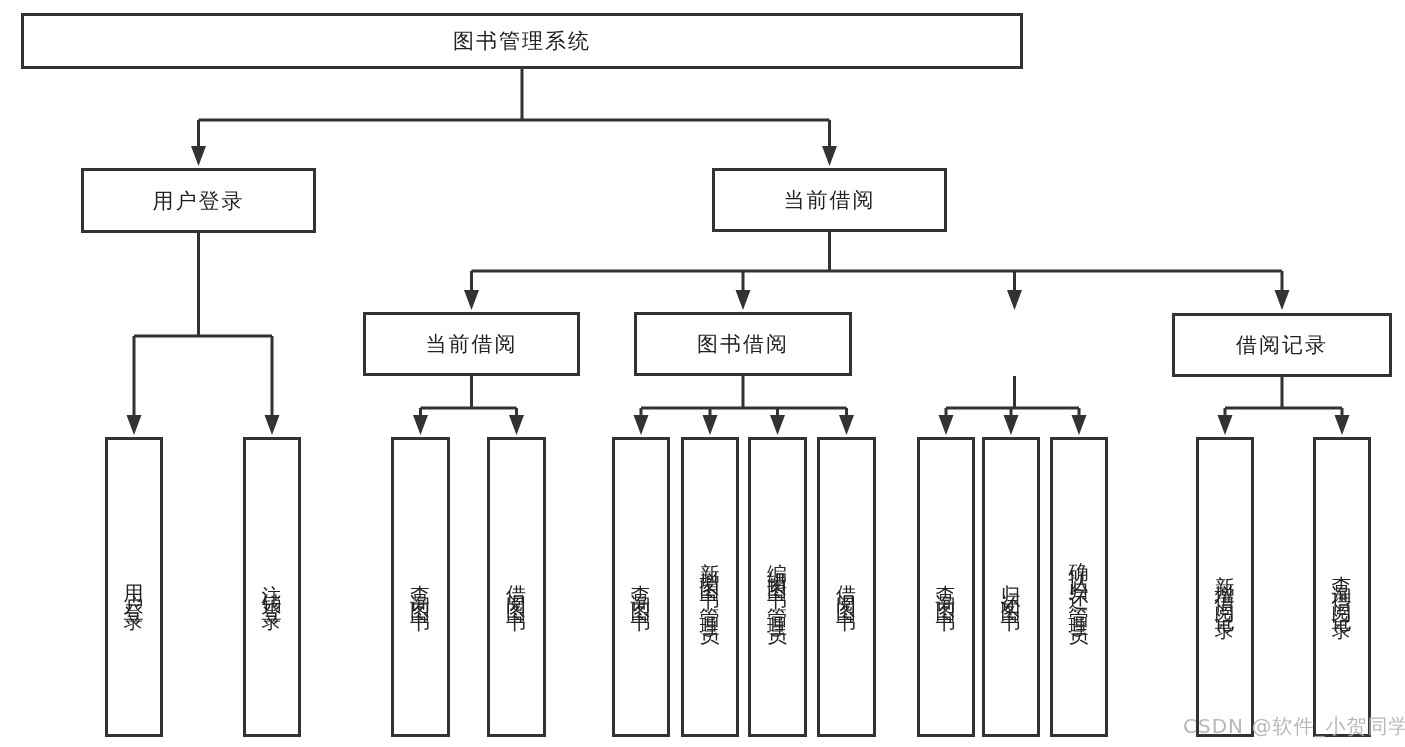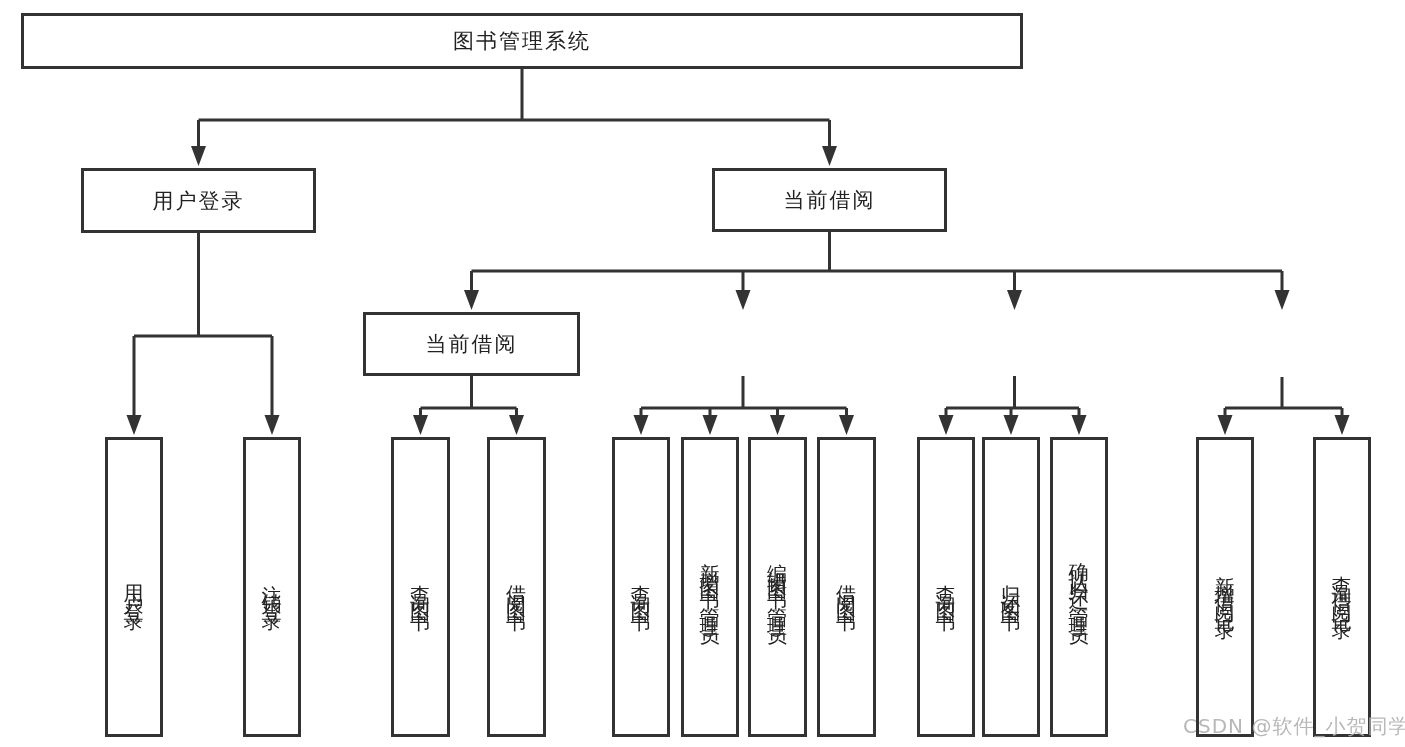--- a/index.html
+++ b/index.html
@@ -83,20 +83,26 @@
   <div class="node h" style="left:81px;top:168px;width:235px;height:65px">
     <span>用户登录</span>
   </div>
   <div class="node h" style="left:712px;top:168px;width:235px;height:64px">
     <span>当前借阅</span>
   </div>
 
   <div class="node h" style="left:363px;top:312px;width:217px;height:64px">
     <span>当前借阅</span>
   </div>
+  <div class="node h" style="left:634px;top:312px;width:218px;height:64px">
+    <span>图书借阅</span>
+  </div>
+  <div class="node h" style="left:1172px;top:313px;width:220px;height:64px">
+    <span>借阅记录</span>
+  </div>
 
   <div class="node v" style="left:105px;top:437px;width:58px;height:300px">
     <span>用户登录</span>
   </div>
   <div class="node v" style="left:243px;top:437px;width:58px;height:300px">
     <span>注销登录</span>
   </div>
 
   <div class="node v" style="left:391px;top:437px;width:59px;height:300px">
     <span>查询图书</span>

